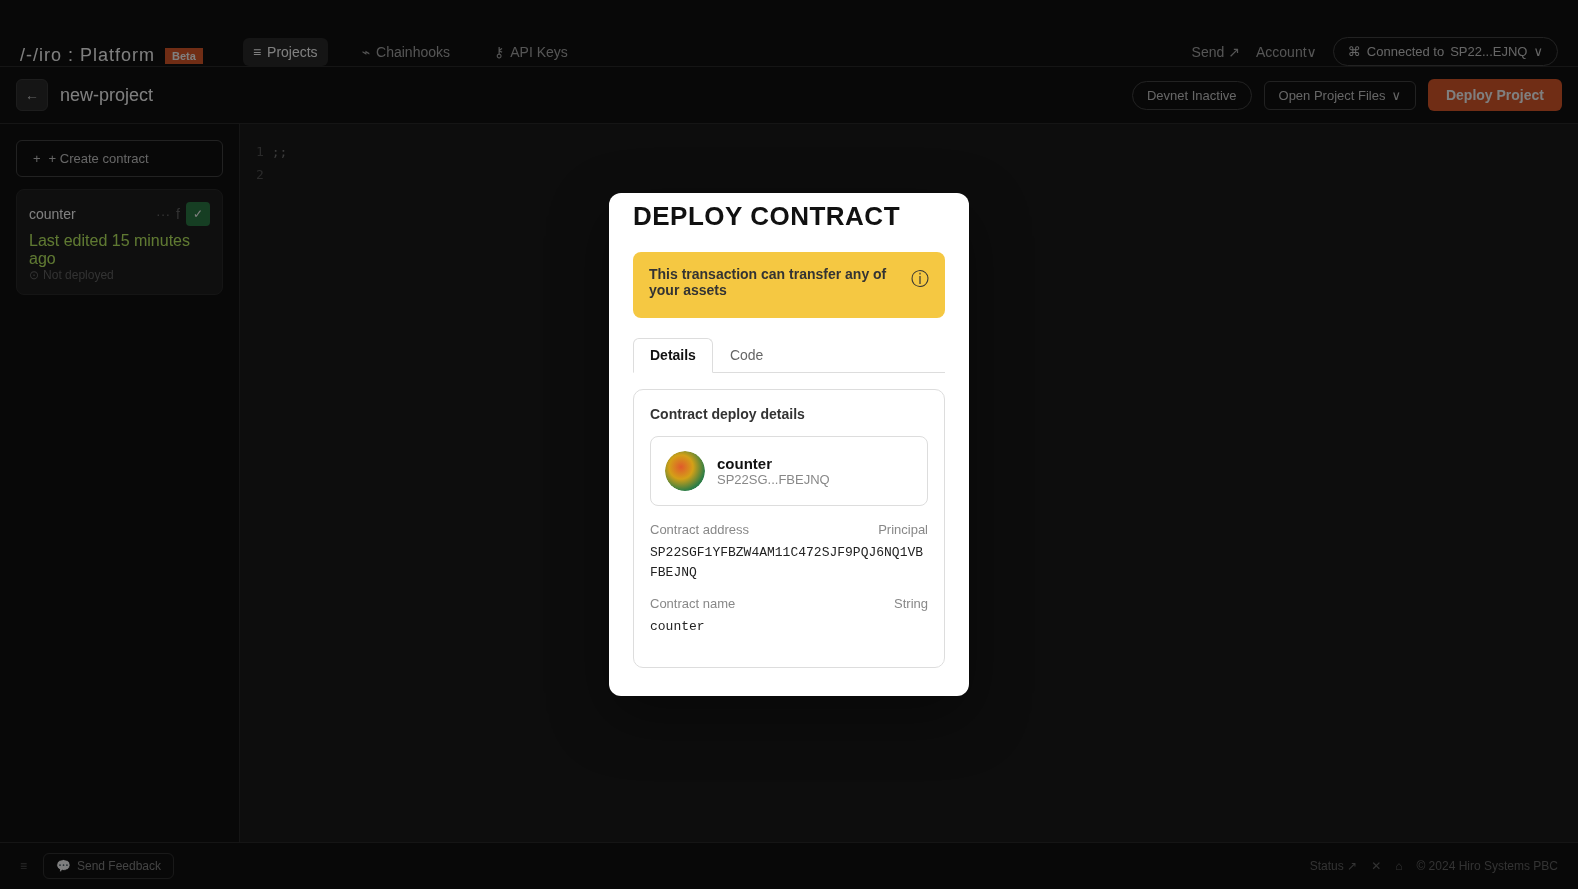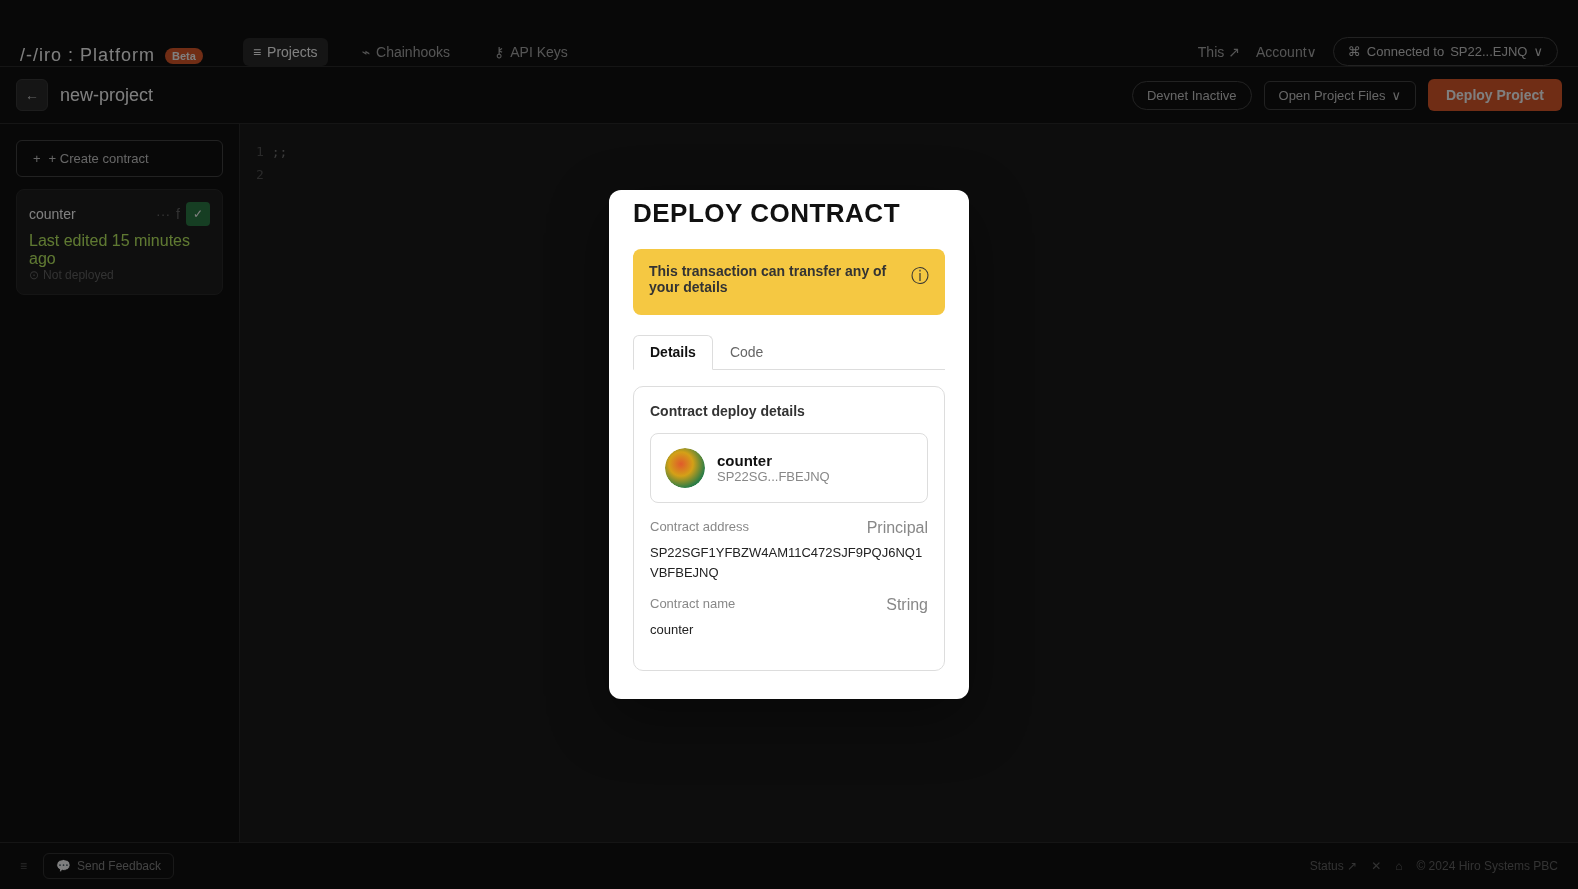--- a/index.html
+++ b/index.html
@@ -44,21 +44,21 @@
       font-weight: 400;
       letter-spacing: 1px;
     }
 
     .beta-badge {
       background: #e05a2b;
       color: #fff;
       font-size: 11px;
       font-weight: 600;
       padding: 2px 7px;
-      border-radius: 8px;
+      border-radius: 0;
     }
 
     .nav-links {
       display: flex;
       align-items: center;
       gap: 24px;
       flex: 1;
     }
 
     .nav-link {
@@ -485,29 +485,29 @@
       justify-content: space-between;
       margin-bottom: 6px;
     }
 
     .field-label {
       font-size: 13px;
       color: #888;
     }
 
     .field-type {
-      font-size: 16px;
+      font-size: 13px;
       color: #888;
       margin-left: 22px;
     }
 
     .field-value {
       font-size: 13px;
       color: #222;
-      font-family: Liberation Sans, sans-serif;
+      font-family: Liberation Mono, monospace;
       word-break: break-all;
       line-height: 1.5;
     }
 
     .bottom-bar {
       display: flex;
       align-items: center;
       justify-content: space-between;
       padding: 10px 20px;
       background: #111;
@@ -562,21 +562,21 @@
         <span>⌁</span>
         <span>Chainhooks</span>
       </div>
       <div class="nav-link">
         <span>⚷</span>
         <span>API Keys</span>
       </div>
     </div>
     <div class="nav-right">
       <div class="docs-link">
-        <span>This</span>
+        <span>Send</span>
         <span>↗</span>
       </div>
       <div class="account-btn">
         <span>Account</span>
         <span>∨</span>
       </div>
       <button class="connected-btn">
         <span>⌘</span>
         <span>Connected to</span>
         <span>SP22...EJNQ</span>
@@ -660,21 +660,21 @@
 
 <div class="overlay">
   <div class="modal">
 
 
     <div class="modal-body">
       <div class="deploy-title">DEPLOY CONTRACT</div>
 
       <div class="warning-banner">
         <div class="warning-content">
-          <div class="warning-title">This transaction can transfer any of your details</div>
+          <div class="warning-title">This transaction can transfer any of your assets</div>
         </div>
         <div class="warning-icon">ⓘ</div>
       </div>
 
       <div class="tabs">
         <div class="tab active">
           <span>Details</span>
         </div>
         <div class="tab">
           <span>Code</span>

